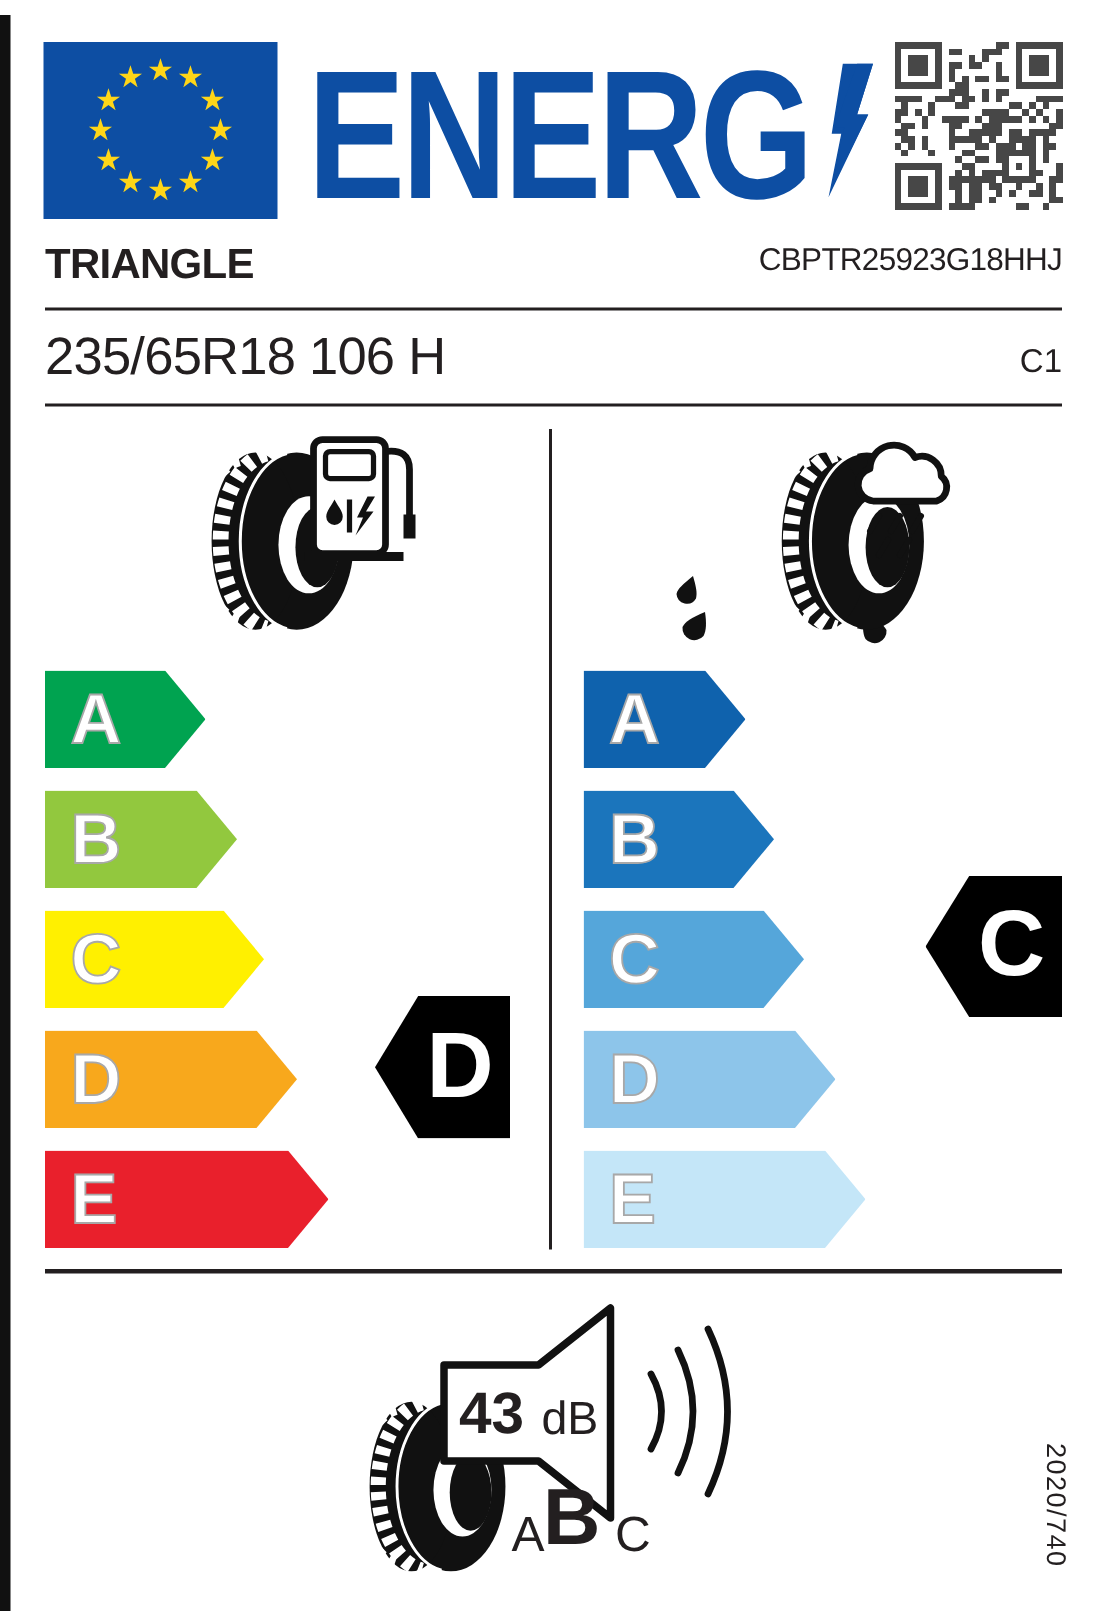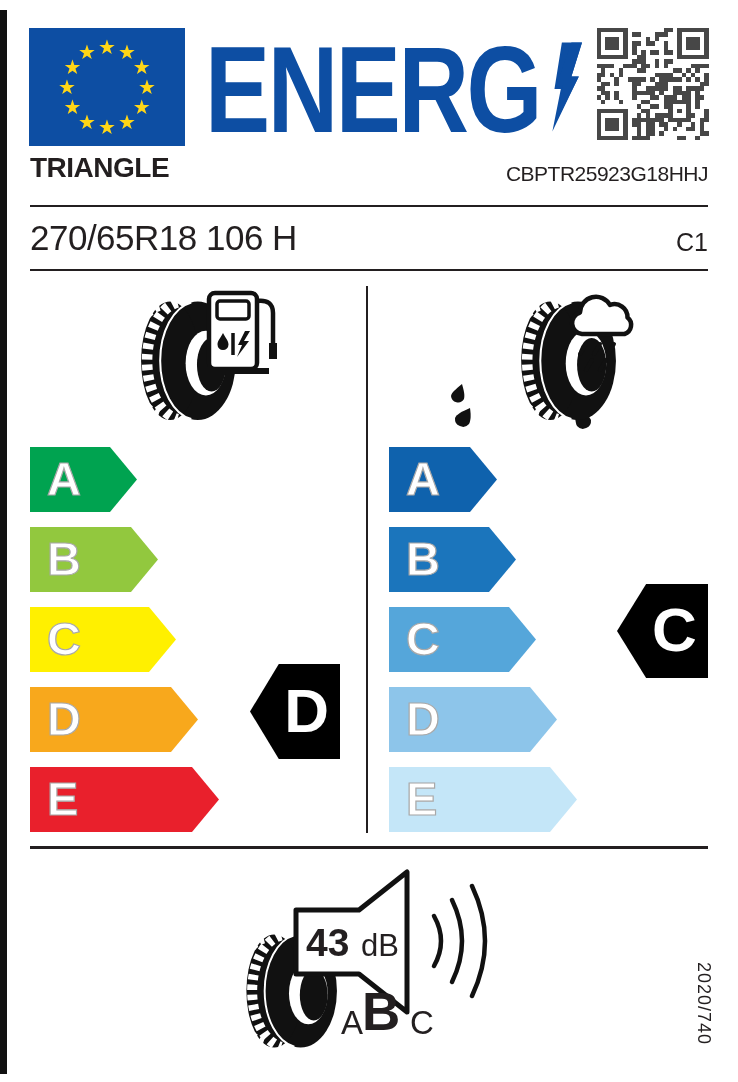--- a/index.html
+++ b/index.html
@@ -18,24 +18,24 @@
 
   
   .eu-flag{left:29px;top:28px;width:156px;height:118px;}
   .eu-star{position:absolute;font-size:20px;line-height:1;transform:translate(-50%,-50%);}
   .energ{left:205px;top:29px;font-size:122px;line-height:1;font-weight:bold;
          letter-spacing:-3px;transform:scaleX(0.80);transform-origin:left top;white-space:nowrap;}
   .bolt{left:546px;top:41px;}
   .qr{left:593px;top:28px;}
 
   
-  .brand-name{left:30px;top:152px;font-size:28px;font-weight:bold;letter-spacing:-0.5px;}
+  .brand-name{left:30px;top:160px;font-size:28px;font-weight:bold;letter-spacing:-0.5px;}
   .article-code{right:30px;top:162px;font-size:21px;letter-spacing:-0.5px;}
   .dimension{left:30px;top:218px;font-size:35px;letter-spacing:-0.5px;}
-  .tyre-class{right:30px;top:228px;font-size:25px;}
+  .tyre-class{right:30px;top:228px;font-size:22px;}
   .hline{left:30px;width:678px;height:2px;background:#231f20;}
   .hline1{top:205px;}
   .hline2{top:269px;}
   .hline3{top:846px;height:3px;}
   .vdivider{left:366px;top:286px;width:2px;height:547px;background:#231f20;}
 
   
   .arrow-row{
     height:65px;
     clip-path:polygon(0 0, calc(100% - 27px) 0, 100% 50%, calc(100% - 27px) 100%, 0 100%);
@@ -323,21 +323,21 @@
         <rect x="16" y="16" width="5" height="5" fill="#474747"></rect>
         <rect x="17" y="17" width="3" height="3" fill="#fff"></rect>
         <rect x="18" y="18" width="1" height="1" fill="#474747"></rect>
       </svg>
   </div>
 
   <div class="abs brand-name">TRIANGLE</div>
   <div class="abs article-code">CBPTR25923G18HHJ</div>
   <div class="abs hline hline1"></div>
 
-  <div class="abs dimension">270/65R18 106 H</div>
+  <div class="abs dimension">235/65R18 106 H</div>
   <div class="abs tyre-class">C1</div>
   <div class="abs hline hline2"></div>
 
   <div class="abs vdivider"></div>
 
   <div class="abs" style="left:75px;top:288px;">
     <svg width="210" height="150" viewBox="0 0 210 150">
       <g>
           <use href="#tire" transform="translate(28,12) scale(0.81)"></use>
         </g>

